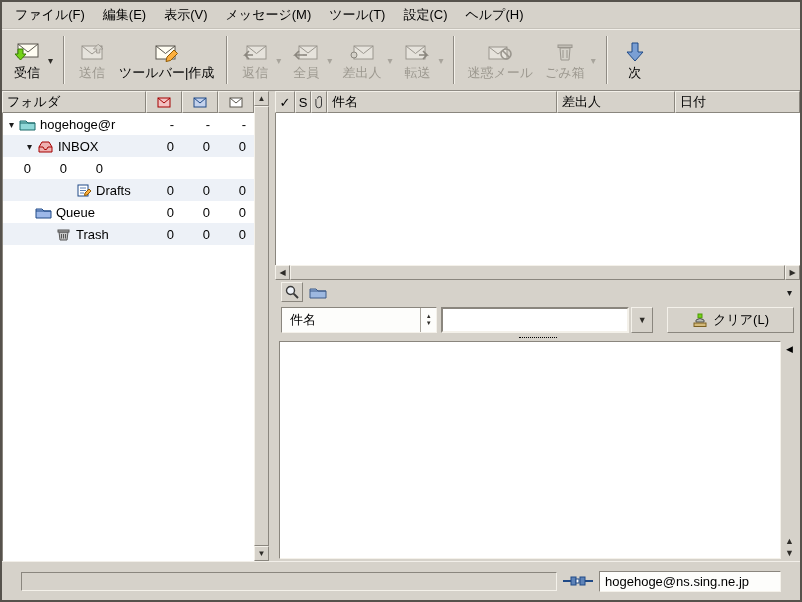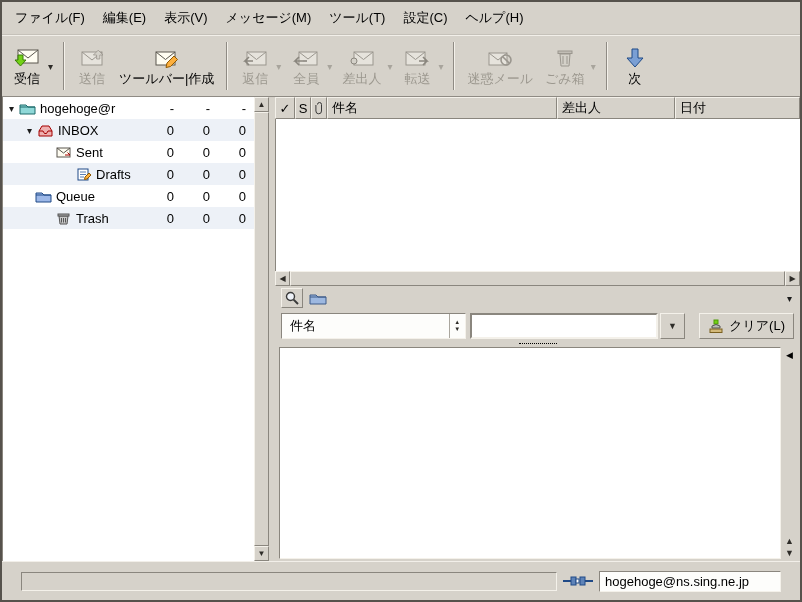--- a/index.html
+++ b/index.html
@@ -2,21 +2,21 @@
 <html><head>
 <meta charset="utf-8">
 <style>
   * { box-sizing: border-box; margin: 0; padding: 0; }
   html,body { width: 802px; height: 602px; overflow: hidden; }
   body { font-family: "Liberation Sans", "DejaVu Sans", sans-serif; font-size: 13px; color: #000; }
 
   .window { width: 802px; height: 602px; background: #d6d2ca; border: 2px solid #56524c; display: flex; flex-direction: column; }
 
   
-  .menubar { height: 33px; display: flex; align-items: center; padding: 0 4px; border-bottom: 1px solid #c5c1b9; }
+  .menubar { height: 27px; display: flex; align-items: center; padding: 0 4px; border-bottom: 1px solid #c5c1b9; }
   .menu-item { padding: 4px 9px; white-space: nowrap; }
 
   
   .toolbar { height: 62px; border-top: 1px solid #f2efe9; border-bottom: 1px solid #8f8b84; display: flex; align-items: center; padding: 1px 4px; }
   .tbtn { height: 56px; min-width: 42px; display: flex; flex-direction: column; align-items: center; justify-content: center; gap: 3px; padding: 2px 6px; }
   .tbtn .lbl { line-height: 14px; white-space: nowrap; }
   .tbtn.disabled .lbl { color: #9c988f; font-family: Liberation Serif, serif; }
   .tarrow { align-self: center; font-size: 10px; color: #2e2c28; padding: 0 4px 0 0; }
   .tarrow.disabled { color: #a8a49c; }
   .tsep { width: 2px; height: 48px; border-left: 1px solid #8f8b84; border-right: 1px solid #f4f1ea; margin: 0 6px; }
@@ -64,21 +64,21 @@
   .qfolder { width: 22px; display: flex; justify-content: center; }
   .qspacer { flex: 1; }
   .qarrow { font-size: 10px; padding-right: 2px; color: #1c1c1c; }
 
   .filterrow { height: 32px; display: flex; align-items: center; padding: 2px 6px; }
   .combo { width: 188px; height: 26px; background: #fdfdfb; border: 1px solid; border-color: #8a867e #f4f1ea #f4f1ea #8a867e; display: flex; align-items: stretch; }
   .combo-label { flex: 1; display: flex; align-items: center; padding: 0 8px; }
   .combo-step { width: 16px; border-left: 1px solid #aaa69e; display: flex; flex-direction: column; align-items: center; justify-content: center; font-size: 6px; line-height: 7px; color: #2e2c28; }
   .entry { flex: 1; height: 26px; margin-left: 4px; background: #fff; border: 2px solid; border-color: #8a867e #f4f1ea #f4f1ea #8a867e; font: inherit; padding: 0 4px; outline: none; }
   .dropbtn { width: 26px; height: 26px; margin-left: 2px; background: #d6d2ca; border: 1px solid; border-color: #f4f1ea #8a867e #8a867e #f4f1ea; display: flex; align-items: center; justify-content: center; font-size: 9px; color: #2e2c28; }
-  .clearbtn { height: 26px; margin-left: 14px; padding: 0 8px; background: #d6d2ca; border: 1px solid; border-color: #f4f1ea #8a867e #8a867e #f4f1ea; display: flex; align-items: center; gap: 5px; white-space: nowrap; }
+  .clearbtn { height: 26px; margin-left: 14px; padding: 0 24px; background: #d6d2ca; border: 1px solid; border-color: #f4f1ea #8a867e #8a867e #f4f1ea; display: flex; align-items: center; gap: 5px; white-space: nowrap; }
 
   .msgarea { flex: 1; display: flex; padding: 5px 2px 2px 4px; position: relative; min-height: 0; }
   .focus-dots { position: absolute; top: 1px; left: 50%; transform: translateX(-50%); width: 38px; border-top: 1px dotted #000; }
   .msgview { flex: 1; background: #fff; border: 1px solid; border-color: #8a867e #f4f1ea #f4f1ea #8a867e; }
   .msgside { width: 17px; display: flex; flex-direction: column; align-items: center; justify-content: space-between; padding: 3px 0 1px 0; }
   .collapse { font-size: 9px; color: #000; }
   .mini-col { display: flex; flex-direction: column; gap: 2px; }
   .mini-arrow { font-size: 9px; color: #2e2c28; text-align: center; }
 
   
@@ -228,20 +228,47 @@
           </svg>
       </span>
       <span class="lbl">次</span>
     </div>
 
   </div>
 
   <div class="main">
 
     <div class="folder-pane">
+      <div class="fheader">
+        <div class="hcell fh-name">フォルダ</div>
+        <div class="hcell fh-c">
+          <span>
+              <svg width="14" height="11" viewBox="0 0 14 11">
+                <rect x="1" y="1" width="12" height="9" fill="#f3c2c2" stroke="#a40000"></rect>
+                <path d="M1 1 l6 5 6 -5" fill="none" stroke="#a40000"></path>
+              </svg>
+            </span>
+        </div>
+        <div class="hcell fh-c">
+          <span>
+              <svg width="14" height="11" viewBox="0 0 14 11">
+                <rect x="1" y="1" width="12" height="9" fill="#c4d2ec" stroke="#204a87"></rect>
+                <path d="M1 1 l6 5 6 -5" fill="none" stroke="#204a87"></path>
+              </svg>
+            </span>
+        </div>
+        <div class="hcell fh-c">
+          <span>
+              <svg width="14" height="11" viewBox="0 0 14 11">
+                <rect x="1" y="1" width="12" height="9" fill="#ffffff" stroke="#5a564e"></rect>
+                <path d="M1 1 l6 5 6 -5" fill="none" stroke="#5a564e"></path>
+              </svg>
+            </span>
+        </div>
+      </div>
 
       <div class="ftree">
 
         <div class="frow">
           <div class="tree-cell" style="padding-left:2px">
             <span class="tri">▾</span>
             <span class="tree-ic">
                 <svg width="17" height="13" viewBox="0 0 17 13">
                   <path d="M1 3 h6 l2 2 h7 v7 H1 z" fill="#8fd8d8" stroke="#1c6b6b"></path>
                   <path d="M1 5 h15" stroke="#1c6b6b" fill="none"></path>
@@ -264,31 +291,20 @@
                 </svg>
               </span>
             <span>INBOX</span>
           </div>
           <div class="cnt">0</div>
           <div class="cnt">0</div>
           <div class="cnt">0</div>
         </div>
 
         <div class="frow">
-          <div class="tree-cell" style="padding-left:38px">
-            <span class="tri-space"></span>
-            <span class="tree-ic">
-                <svg width="17" height="13" viewBox="0 0 17 13">
-                  <rect x="2" y="2" width="13" height="9" fill="#fffdf2" stroke="#5a564e"></rect>
-                  <path d="M2 2 l6.5 5 L15 2" fill="none" stroke="#5a564e"></path>
-                  <path d="M10 9 h5 l-2.5 -2.5" fill="none" stroke="#a40000"></path>
-                </svg>
-              </span>
-            <span>Sent</span>
-          </div>
           <div class="cnt">0</div>
           <div class="cnt">0</div>
           <div class="cnt">0</div>
         </div>
 
         <div class="frow">
           <div class="tree-cell" style="padding-left:58px">
             <span class="tri-space"></span>
             <span class="tree-ic">
                 <svg width="17" height="13" viewBox="0 0 17 13">

